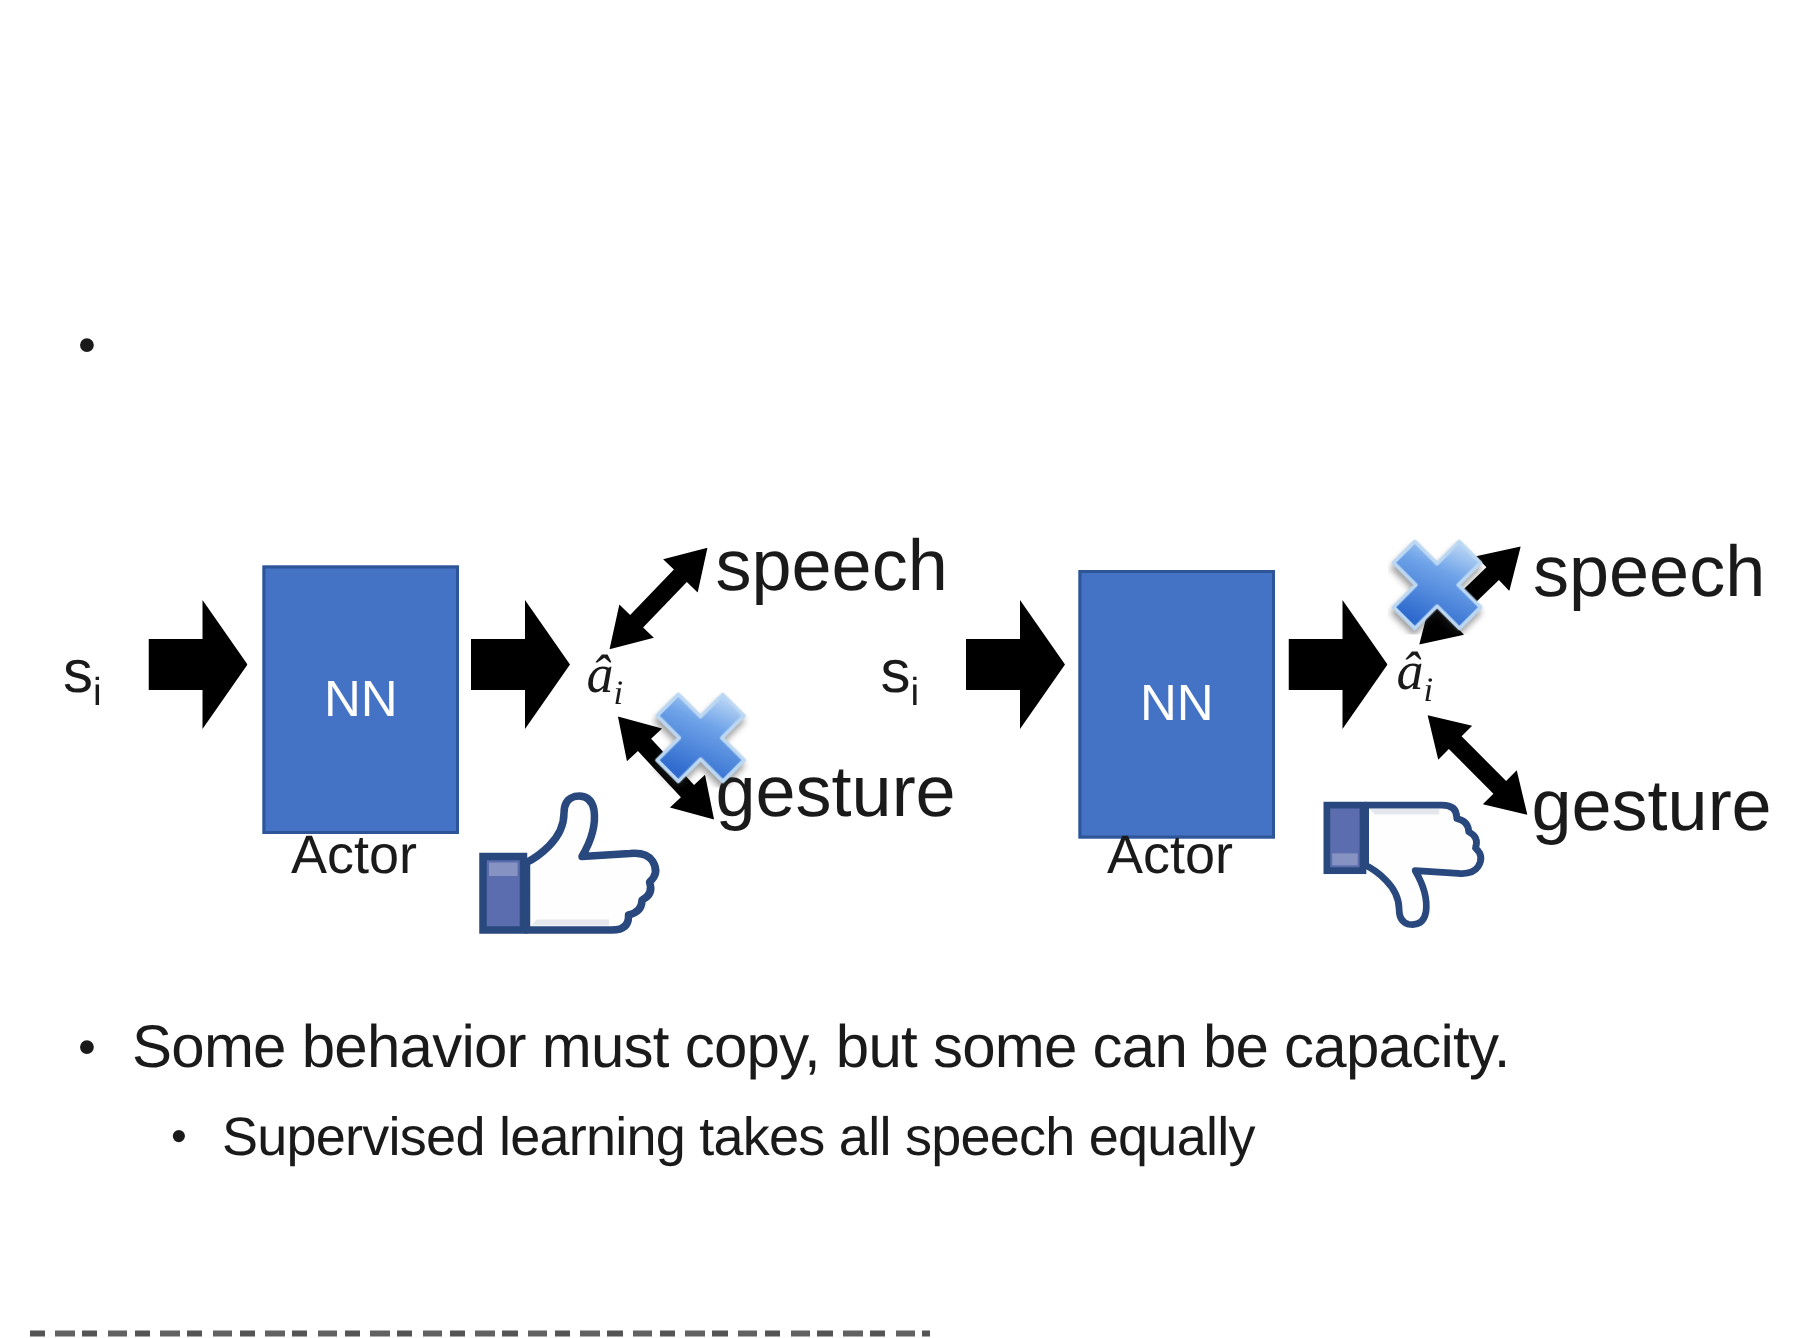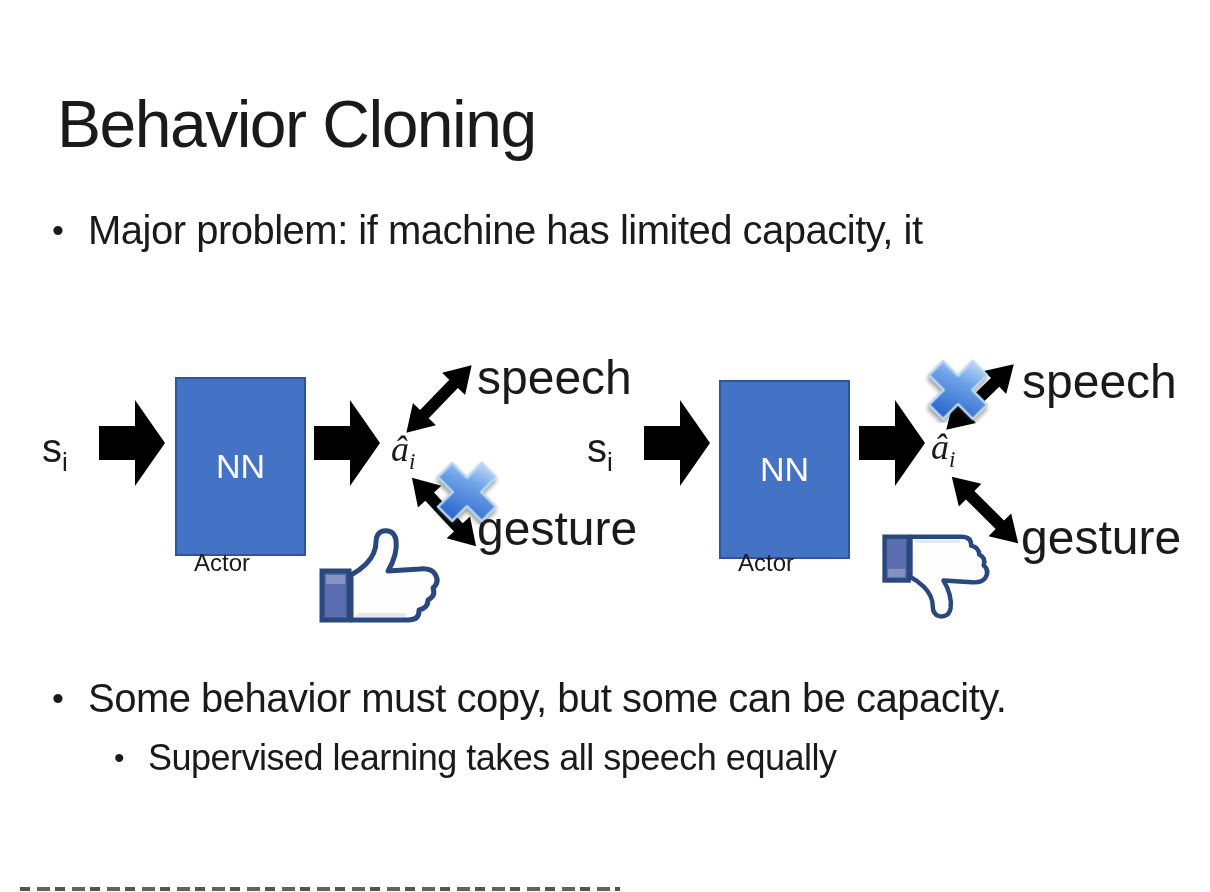--- a/index.html
+++ b/index.html
@@ -56,21 +56,21 @@
   .branch-label{font-size:48px;white-space:nowrap;}
   .speech-left{left:477px;top:350px;}
   .gesture-left{left:477px;top:501px;}
   .speech-right{left:1022px;top:354px;}
   .gesture-right{left:1021px;top:510px;}
 
   .cross{width:66px;height:66px;z-index:4;}
   .x-left{left:434px;top:459px;}
   .x-right{left:925px;top:357px;}
 
-  .actor-label{font-size:24px;white-space:nowrap;}
+  .actor-label{font-size:36px;white-space:nowrap;}
   .actor-left{left:194px;top:549px;}
   .actor-right{left:738px;top:549px;}
 
   .thumb{z-index:1;}
   .thumb-up{left:317px;top:526px;width:132px;height:100px;}
   .thumb-down{left:881px;top:530px;width:116px;height:92px;transform:scaleY(-1);}
 
   .crop-artifact{
     left:20px;top:887px;width:600px;height:4px;opacity:.8;
     background:repeating-linear-gradient(90deg,#2a2a2a 0 10px,transparent 10px 17px,#3a3a3a 17px 30px,transparent 30px 35px);
@@ -101,26 +101,24 @@
       <rect x="4" y="45" width="27" height="49" fill="#5B6DAE" stroke="#29487D" stroke-width="5"></rect>
       <rect x="8" y="49" width="19" height="9" fill="#8592C2"></rect>
       <path d="M33,94 L90,94 Q101,94 101,85 L101,84 Q110,82 110,74 Q118,70 115,62 Q122,56 117,48 Q113,42 102,43 L70,45 Q80,28 78,14 Q76,3 65,5 Q58,7 58,16 Q58,28 48,38 Q41,45 33,49 Z" fill="#FEFEFE" stroke="#29487D" stroke-width="5" stroke-linejoin="round"></path>
       <path d="M36,91 L88,91 L88,87 L40,87 Z" fill="#E4E7EC" stroke="none"></path>
     </g>
   </defs>
 </svg>
 
 <div class="slide">
 
-  <h1 class="abs title">Behavior Cloning</h1>
 
   <div class="abs bullet b1">
     <span class="dot">•</span>
     <div>
-      <div>Major problem: if machine has limited capacity, it</div>
     </div>
   </div>
 
   <div class="abs io-label s-left"><span>s</span><sub>i</sub></div>
 
   <svg class="abs blk-arrow blk1-left" viewBox="0 0 66 90">
       <use href="#blkarrow"></use>
     </svg>
 
   <div class="abs nn-box box-left">

